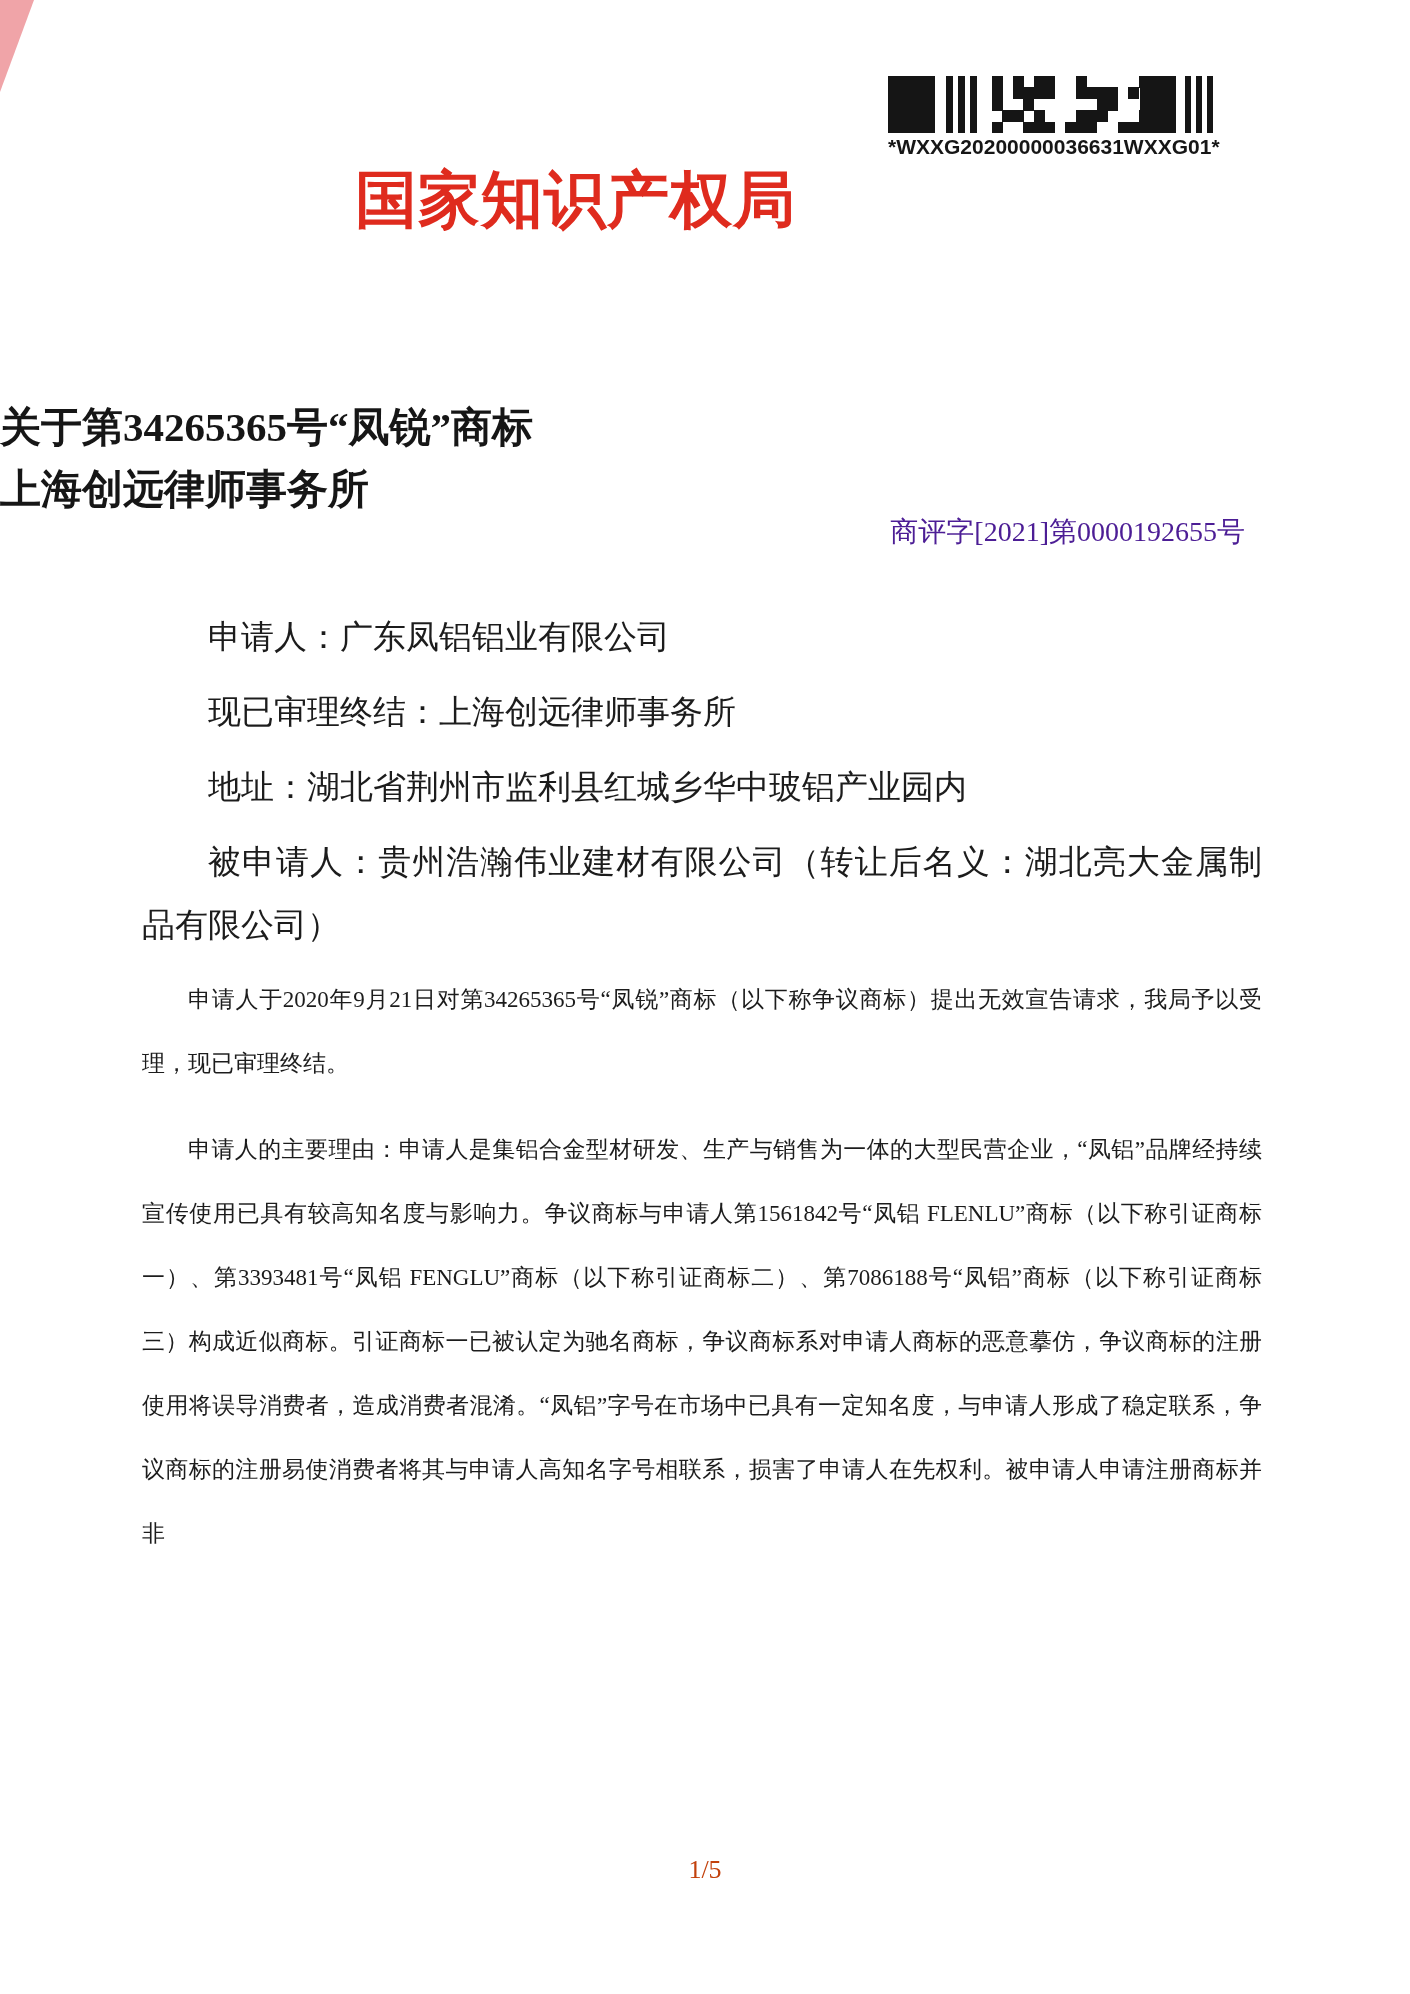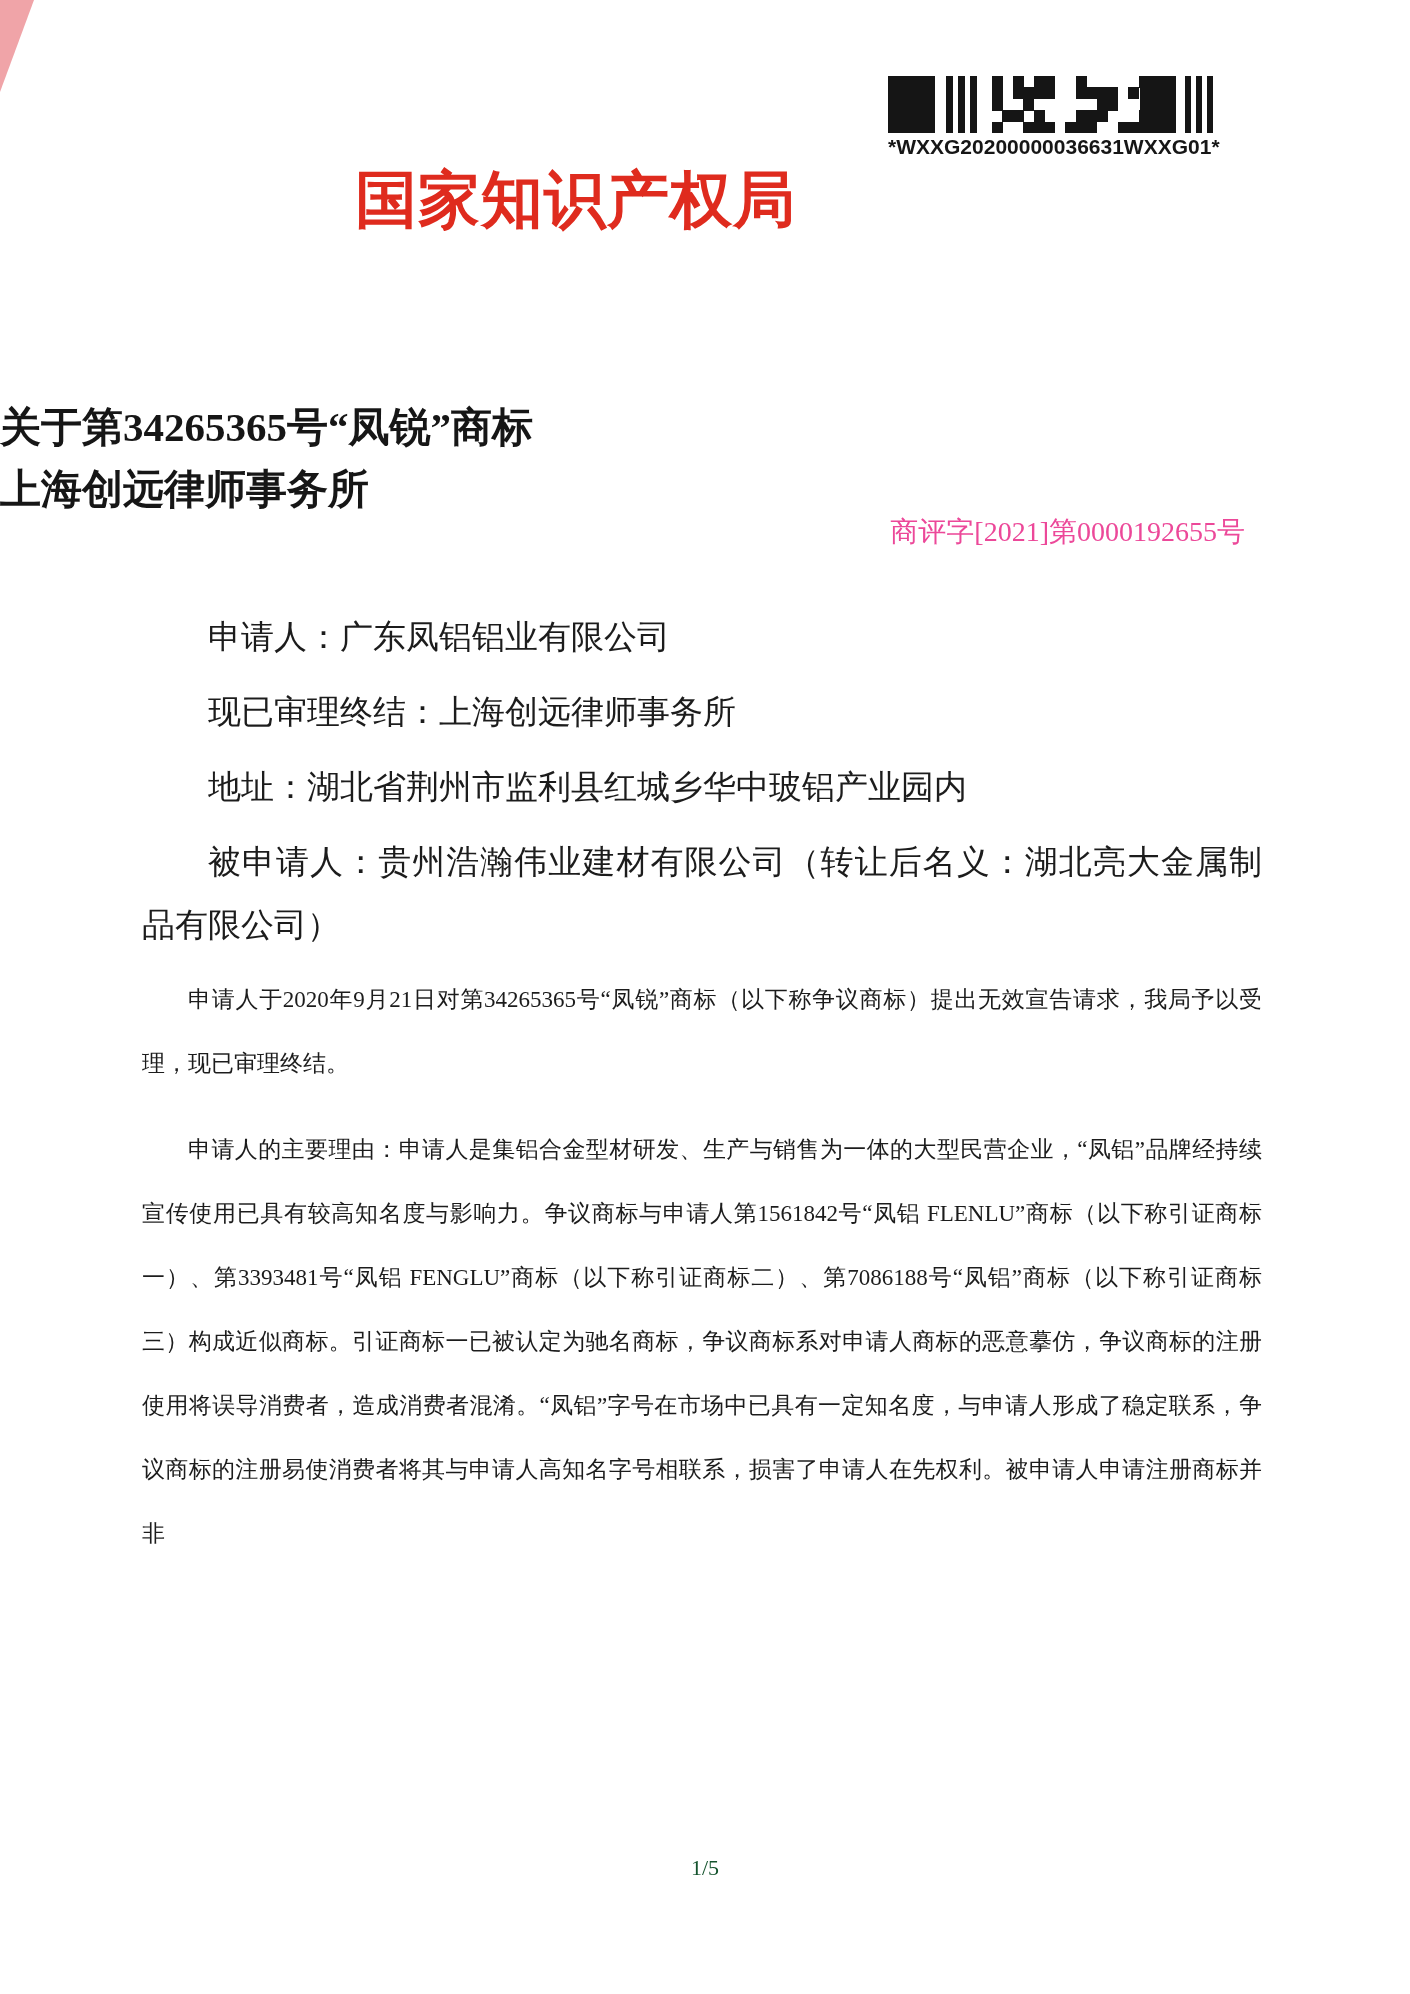--- a/index.html
+++ b/index.html
@@ -73,21 +73,21 @@
     font-weight: bold;
     line-height: 62px;
     color: #161616;
   }
 
   .ref-number {
     position: absolute;
     top: 513px;
     right: 165px;
     font-size: 28px;
-    color: #ec4899;
+    color: #4c1d95;
     white-space: nowrap;
   }
 
   .parties {
     position: absolute;
     left: 142px; top: 606px;
     width: 1120px;
     font-size: 33px;
     line-height: 63px;
   }
@@ -106,22 +106,22 @@
     text-align: justify;
   }
   .body-block p { margin: 0; text-indent: 2em; }
   .body-block p + p { margin-top: 22px; }
 
   .page-number {
     position: absolute;
     left: 0; top: 1855px;
     width: 1410px;
     text-align: center;
-    font-size: 22px;
-    color: #14532d;
+    font-size: 26px;
+    color: #c2410c;
   }
 </style>
 </head>
 <body>
 
 <div class="page">
 
   <div class="corner-artifact" style="background: rgb(240, 164, 168);"></div>
 
   <div class="barcode-block">

